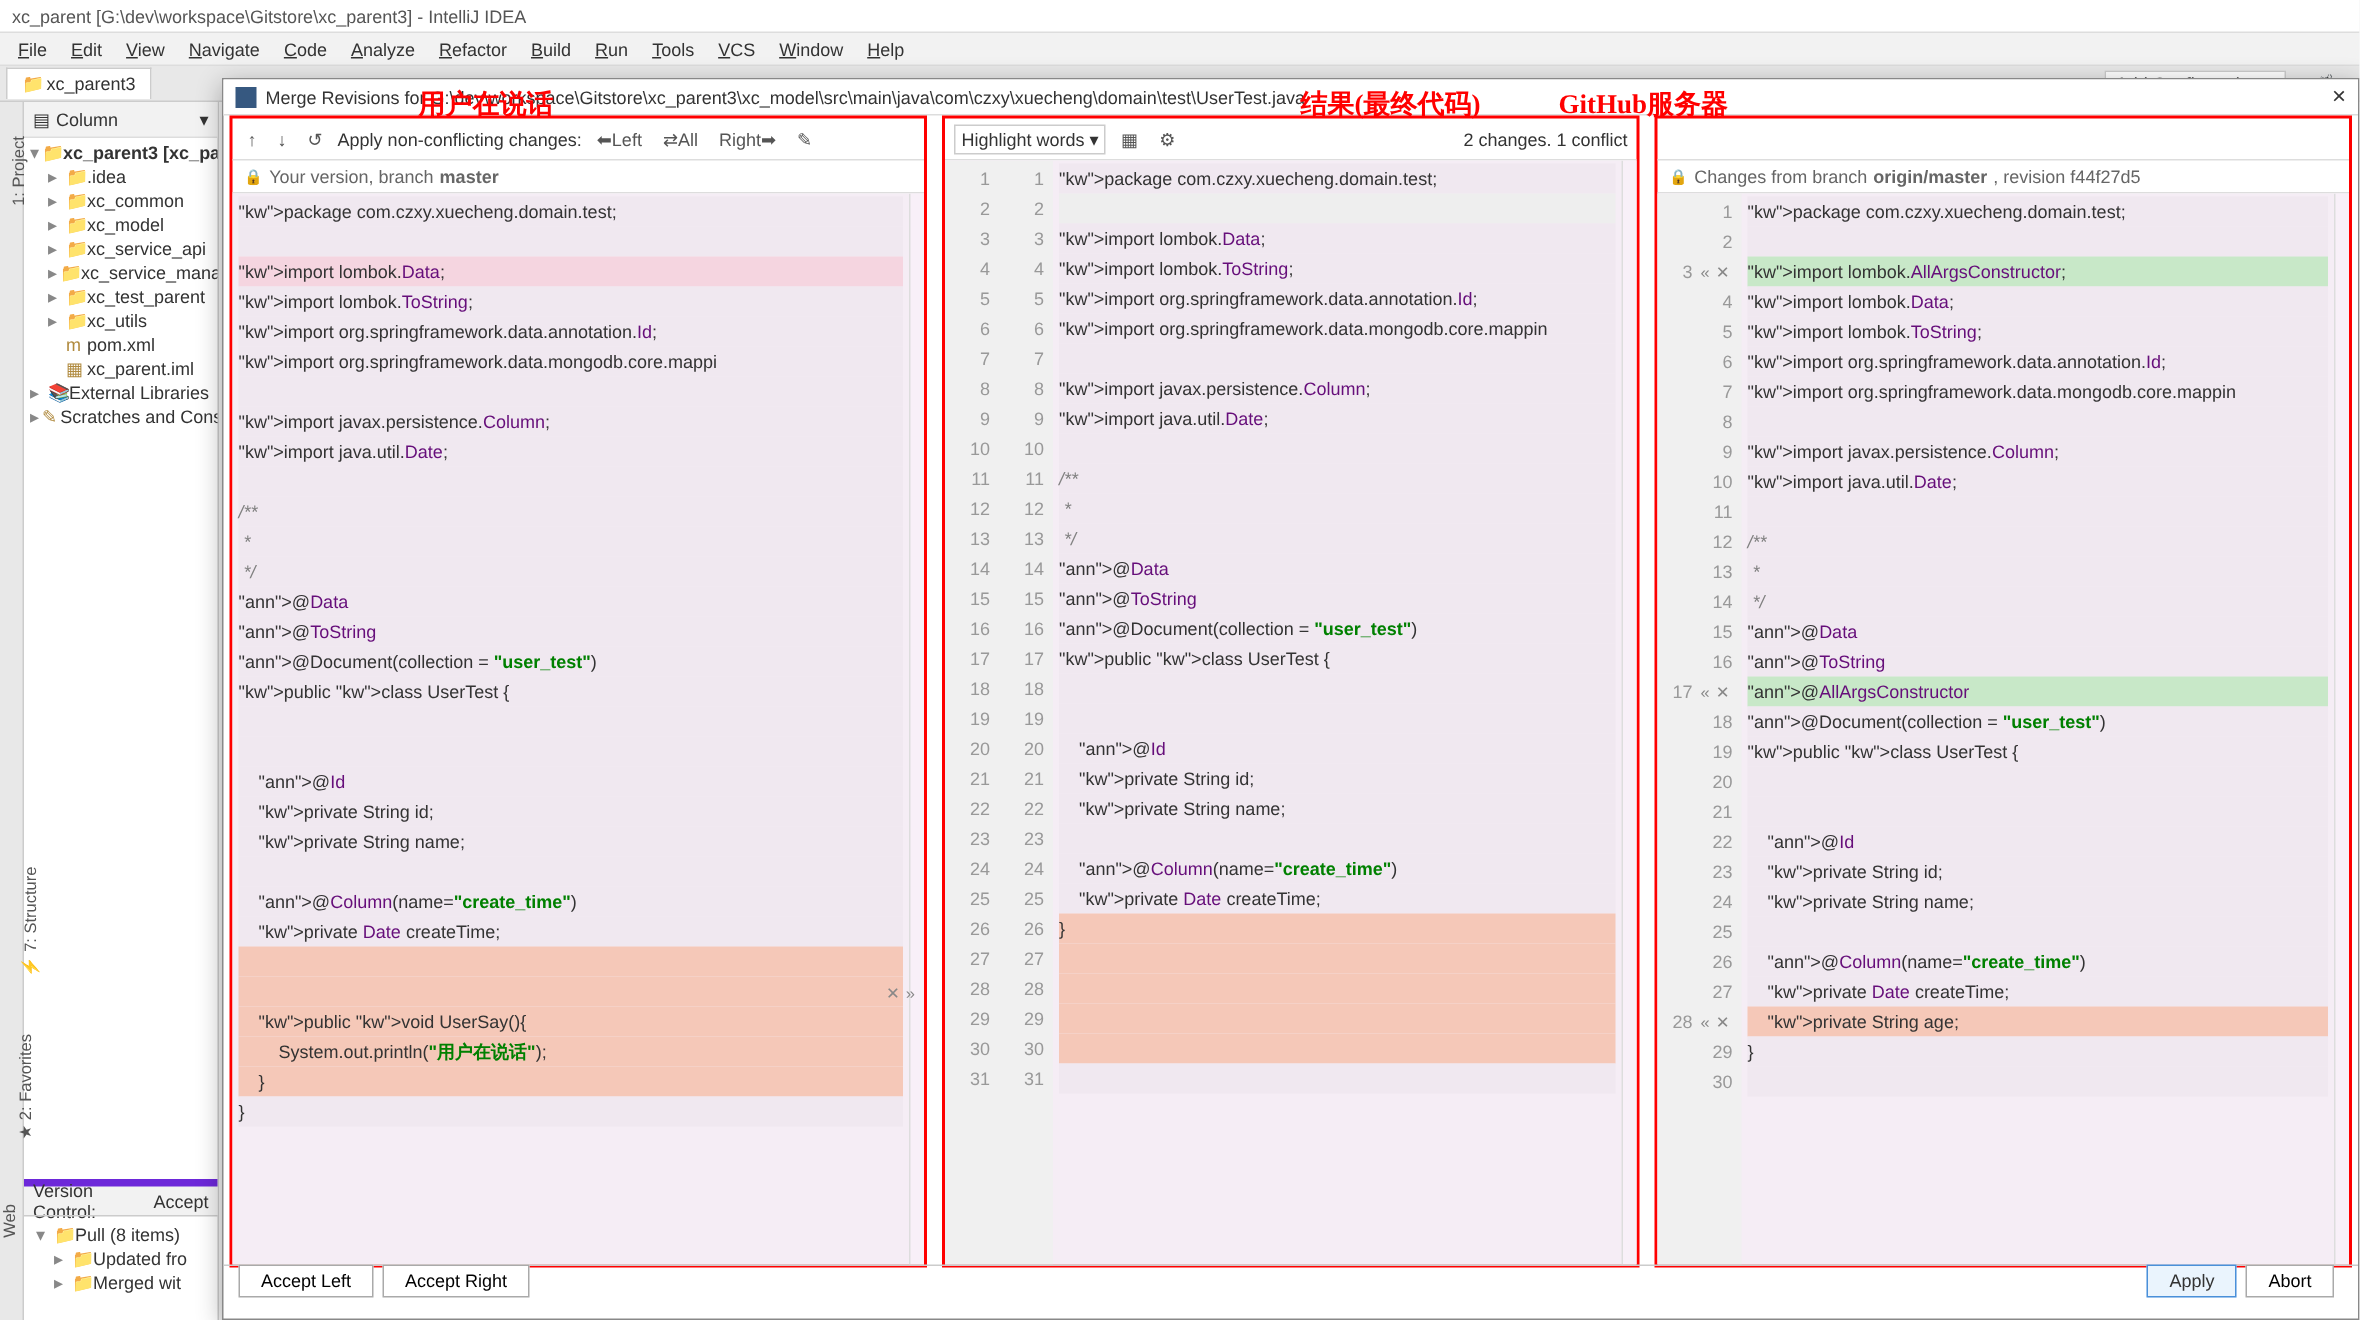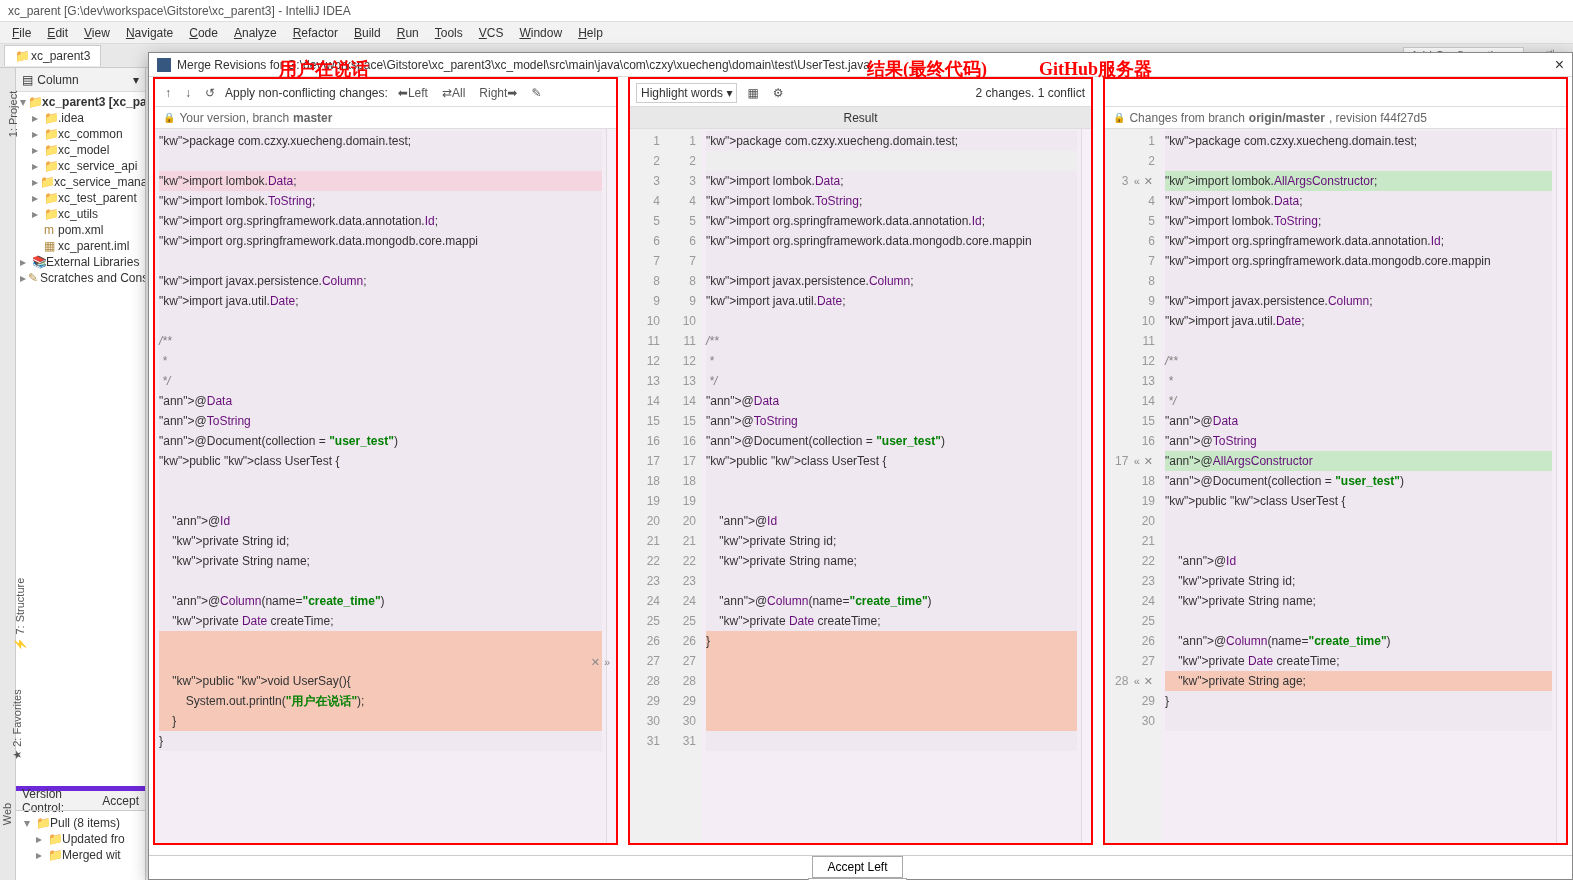--- a/index.html
+++ b/index.html
@@ -33,21 +33,21 @@
 .pane-subtitle { height: 22px; display: flex; align-items: center; padding: 0 8px; border-bottom: 1px solid #ddd; color:#666; font-size:11px; gap:4px;}
 .pane-subtitle .lock { font-size:10px;}
 .code-area { flex: 1; display: flex; overflow: hidden; font-family: "Consolas", monospace; font-size: 12px; background:#f5edf5; position:relative;}
 .gutter { background: #f0f0f0; color: #999; text-align: right; padding: 2px 6px 2px 4px; user-select:none; width:36px;}
 .gutter div { height:20px; line-height:20px;}
 .code { flex:1; padding: 2px 4px; white-space: pre; overflow:hidden;}
 .code div { height:20px; line-height:20px; } .str { color: #008000; font-weight:bold;} .cmt { color:#808080; font-style:italic;}
 .hl-pink { background: #f5d5e0; } .hl-pink-light { background: #f0e8f0;} .hl-green { background: #c8e8c8; } .hl-salmon { background: #f5c8b8;} .hl-gray{ background:#eee;}
 .result-header { height:22px; text-align:center; border-bottom:1px solid #ddd; line-height:22px; background:#e8e8e8;}
 .annot { position:absolute; color:red; font-family: SimSun,serif; font-size:18px; font-weight:bold; pointer-events:none; z-index:50;}
-.merge-footer { position:absolute; bottom:4px; left:0; right:0; height:20px; display:flex; align-items:center; padding:0 10px; border-top:1px solid #ccc;flex-direction:column;}
+.merge-footer { position:absolute; bottom:16px; left:0; right:0; height:20px; display:flex; align-items:center; padding:0 10px; border-top:1px solid #ccc;}
 .fbtn { padding:3px 14px; border:1px solid #aaa; background:#fff; cursor:pointer; margin-right:6px;}
 .fbtn.primary { border:1px solid #4a90d9; color:#333; background:#eaf4fd;}
 .marker-bar { width:10px; background:#f8f0f8; border-left:1px solid #ddd;}
 .dgutter { display:flex;}
 .chev { color:#888; cursor:pointer; padding:0 2px; font-size:11px;}
 .toolbar-right{ margin-left:auto; display:flex; gap:6px; align-items:center; color:#666;}
 </style>
 </head>
 <body>
 
@@ -222,21 +222,20 @@
       <div style="position:absolute; right:4px; top:576px;"><span class="chev">✕</span><span class="chev">»</span></div>
     </div>
 
     <div class="pane">
       <div class="pane-tools">
         <span style="border:1px solid #ccc; padding:2px 4px;"><span>Highlight words</span> ▾</span>
         <span class="btn">▦</span>
         <span class="btn">⚙</span>
         <span style="margin-left:auto;">2 changes. 1 conflict</span>
       </div>
-      <div class="result-header">Result</div>
       <div class="code-area">
         <div class="dgutter">
           <div class="gutter" id="midGutterA">
               <div>1</div>
               <div>2</div>
               <div>3</div>
               <div>4</div>
               <div>5</div>
               <div>6</div>
               <div>7</div>

